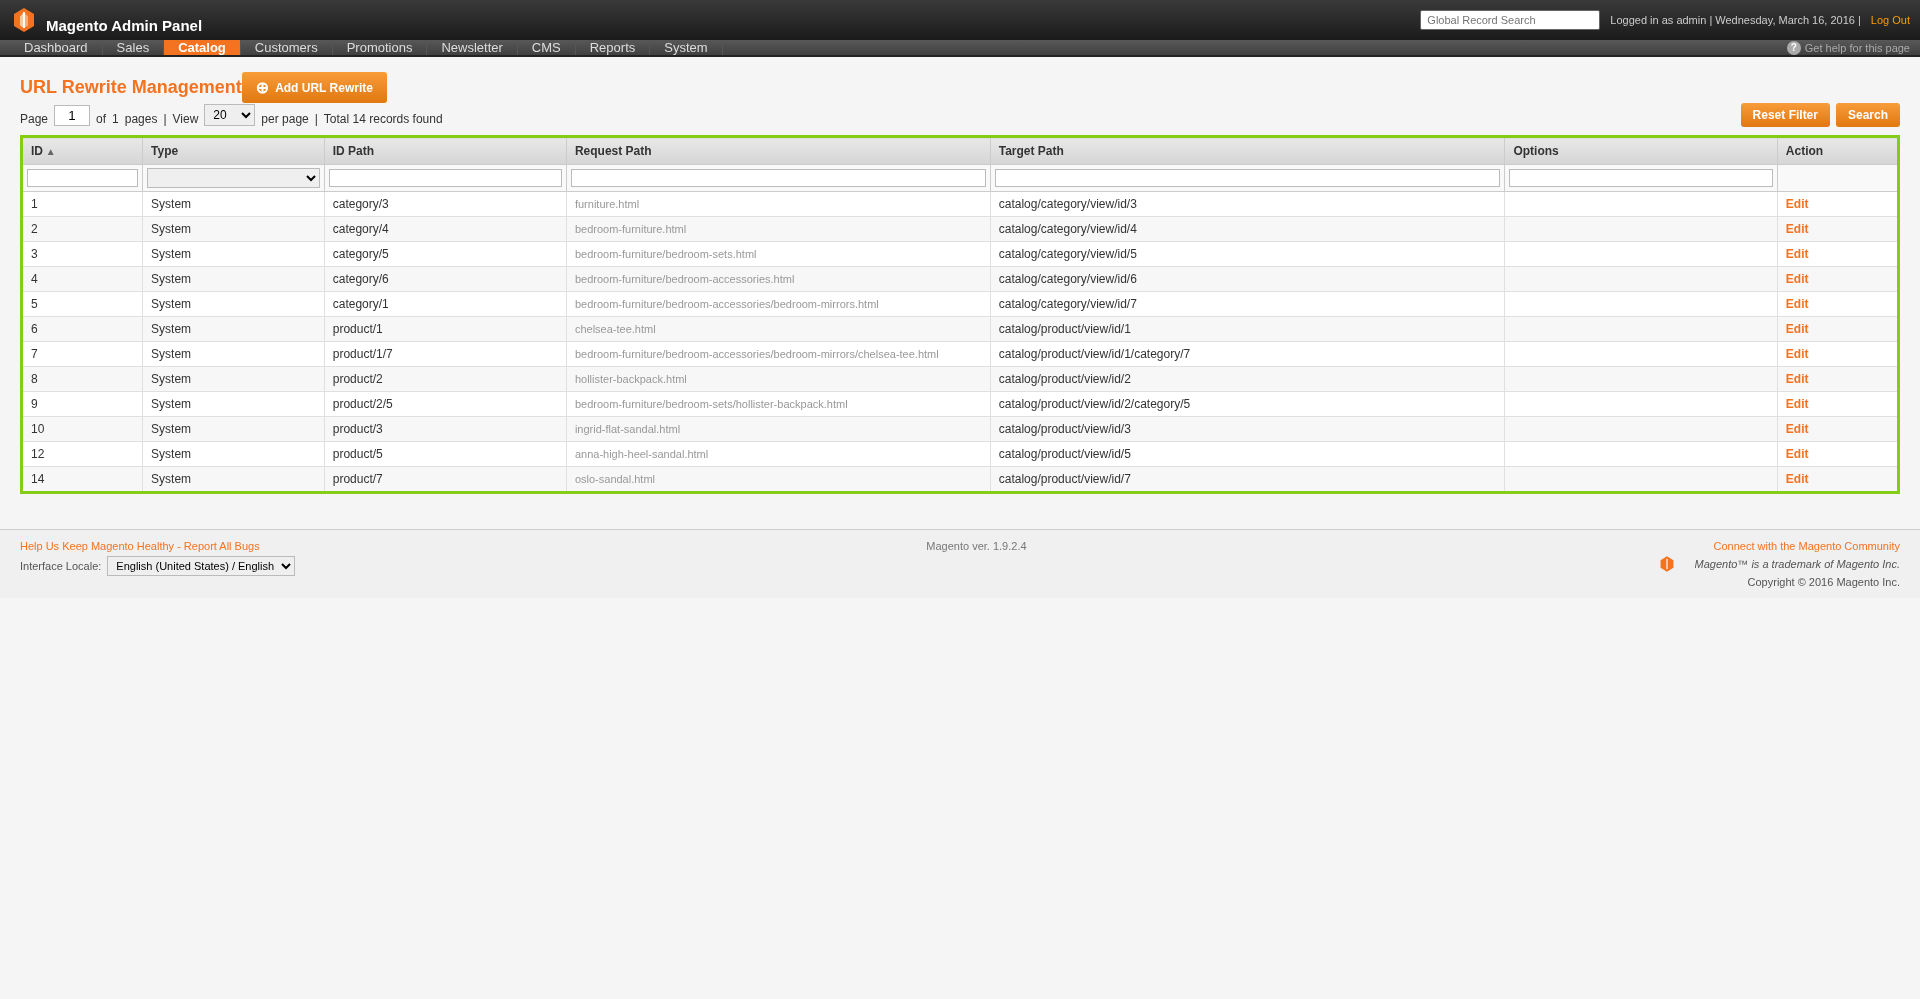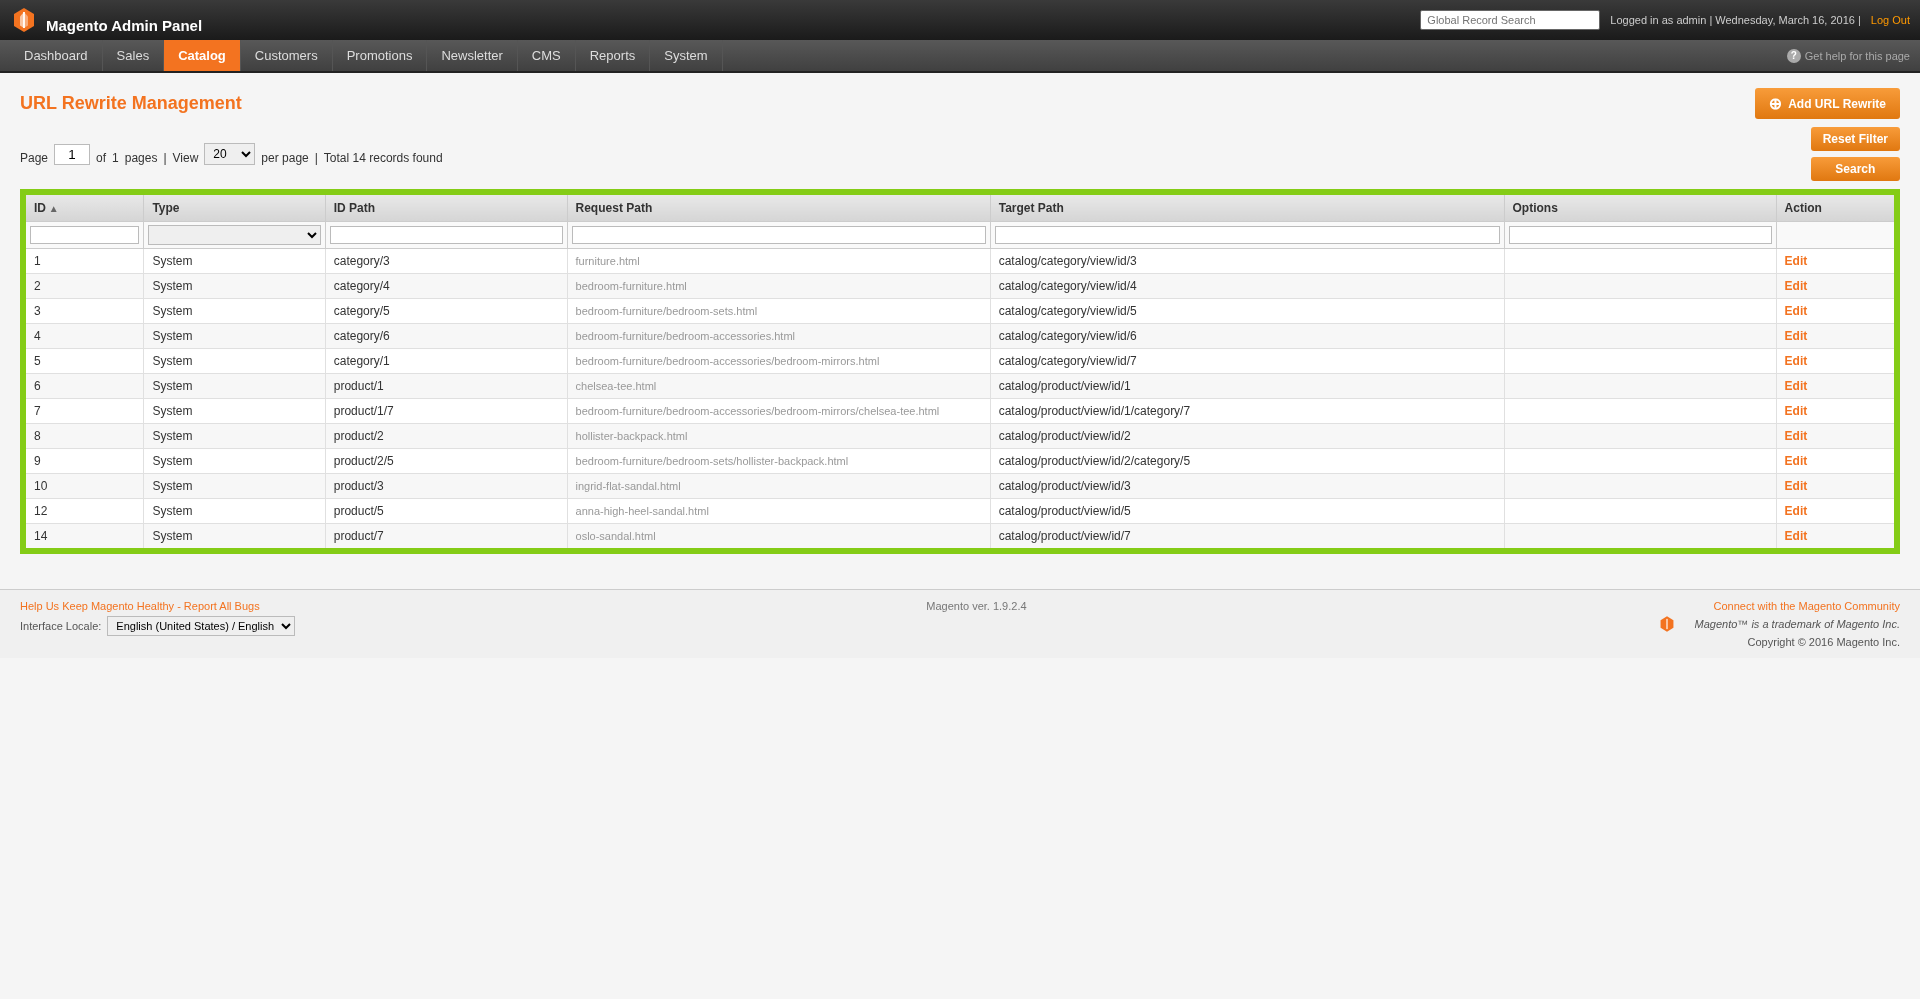--- a/index.html
+++ b/index.html
@@ -44,21 +44,21 @@
       border-radius: 2px;
     }
     #logout-link { color: #f90; text-decoration: none; }
 
     
     #nav {
       background: linear-gradient(to bottom, #585858, #404040);
       padding: 0 10px;
       display: flex;
       align-items: stretch;
-      height: 33px;
+      height: 17px;
       border-bottom: 2px solid #222;
     }
     .nav-item {
       padding: 0 14px;
       display: flex;
       align-items: center;
       color: #ddd;
       font-size: 13px;
       cursor: pointer;
       text-decoration: none;
@@ -82,23 +82,22 @@
       gap: 4px;
       cursor: pointer;
     }
 
     
     #main {
       padding: 15px 20px;
     }
     #page-header {
       display: flex;
-      justify-content: space-between;
-      align-items: center;
-      margin-bottom: 8px;
+      align-items: center;
+      margin-bottom: 0;
     }
     #page-title {
       color: #f37320;
       font-size: 18px;
       font-weight: bold;
     }
     #add-btn {
       background: linear-gradient(to bottom, #f89c3a, #e07810);
       color: #fff;
       border: none;
@@ -132,39 +131,38 @@
       padding: 2px 4px;
     }
     #per-page-select {
       border: 1px solid #bbb;
       padding: 2px 4px;
       font-size: 12px;
     }
     #toolbar-buttons {
       display: flex;
       gap: 6px;
-      flex-direction: column;
     }
     .btn-orange {
       background: linear-gradient(to bottom, #f89c3a, #e07810);
       color: #fff;
       border: none;
       padding: 5px 12px;
       font-size: 12px;
       font-weight: bold;
       cursor: pointer;
       border-radius: 3px;
     }
 
     
     #data-table {
       width: 100%;
       border-collapse: collapse;
       background: #c4b5fd;
-      border: 6px solid #84cc16;
+      border: 3px solid #84cc16;
     }
     #data-table thead tr.header-row th {
       background: linear-gradient(to bottom, #e8e8e8, #d5d5d5);
       border: 1px solid #ccc;
       padding: 6px 8px;
       text-align: left;
       font-weight: bold;
       font-size: 12px;
       color: #333;
       cursor: pointer;

